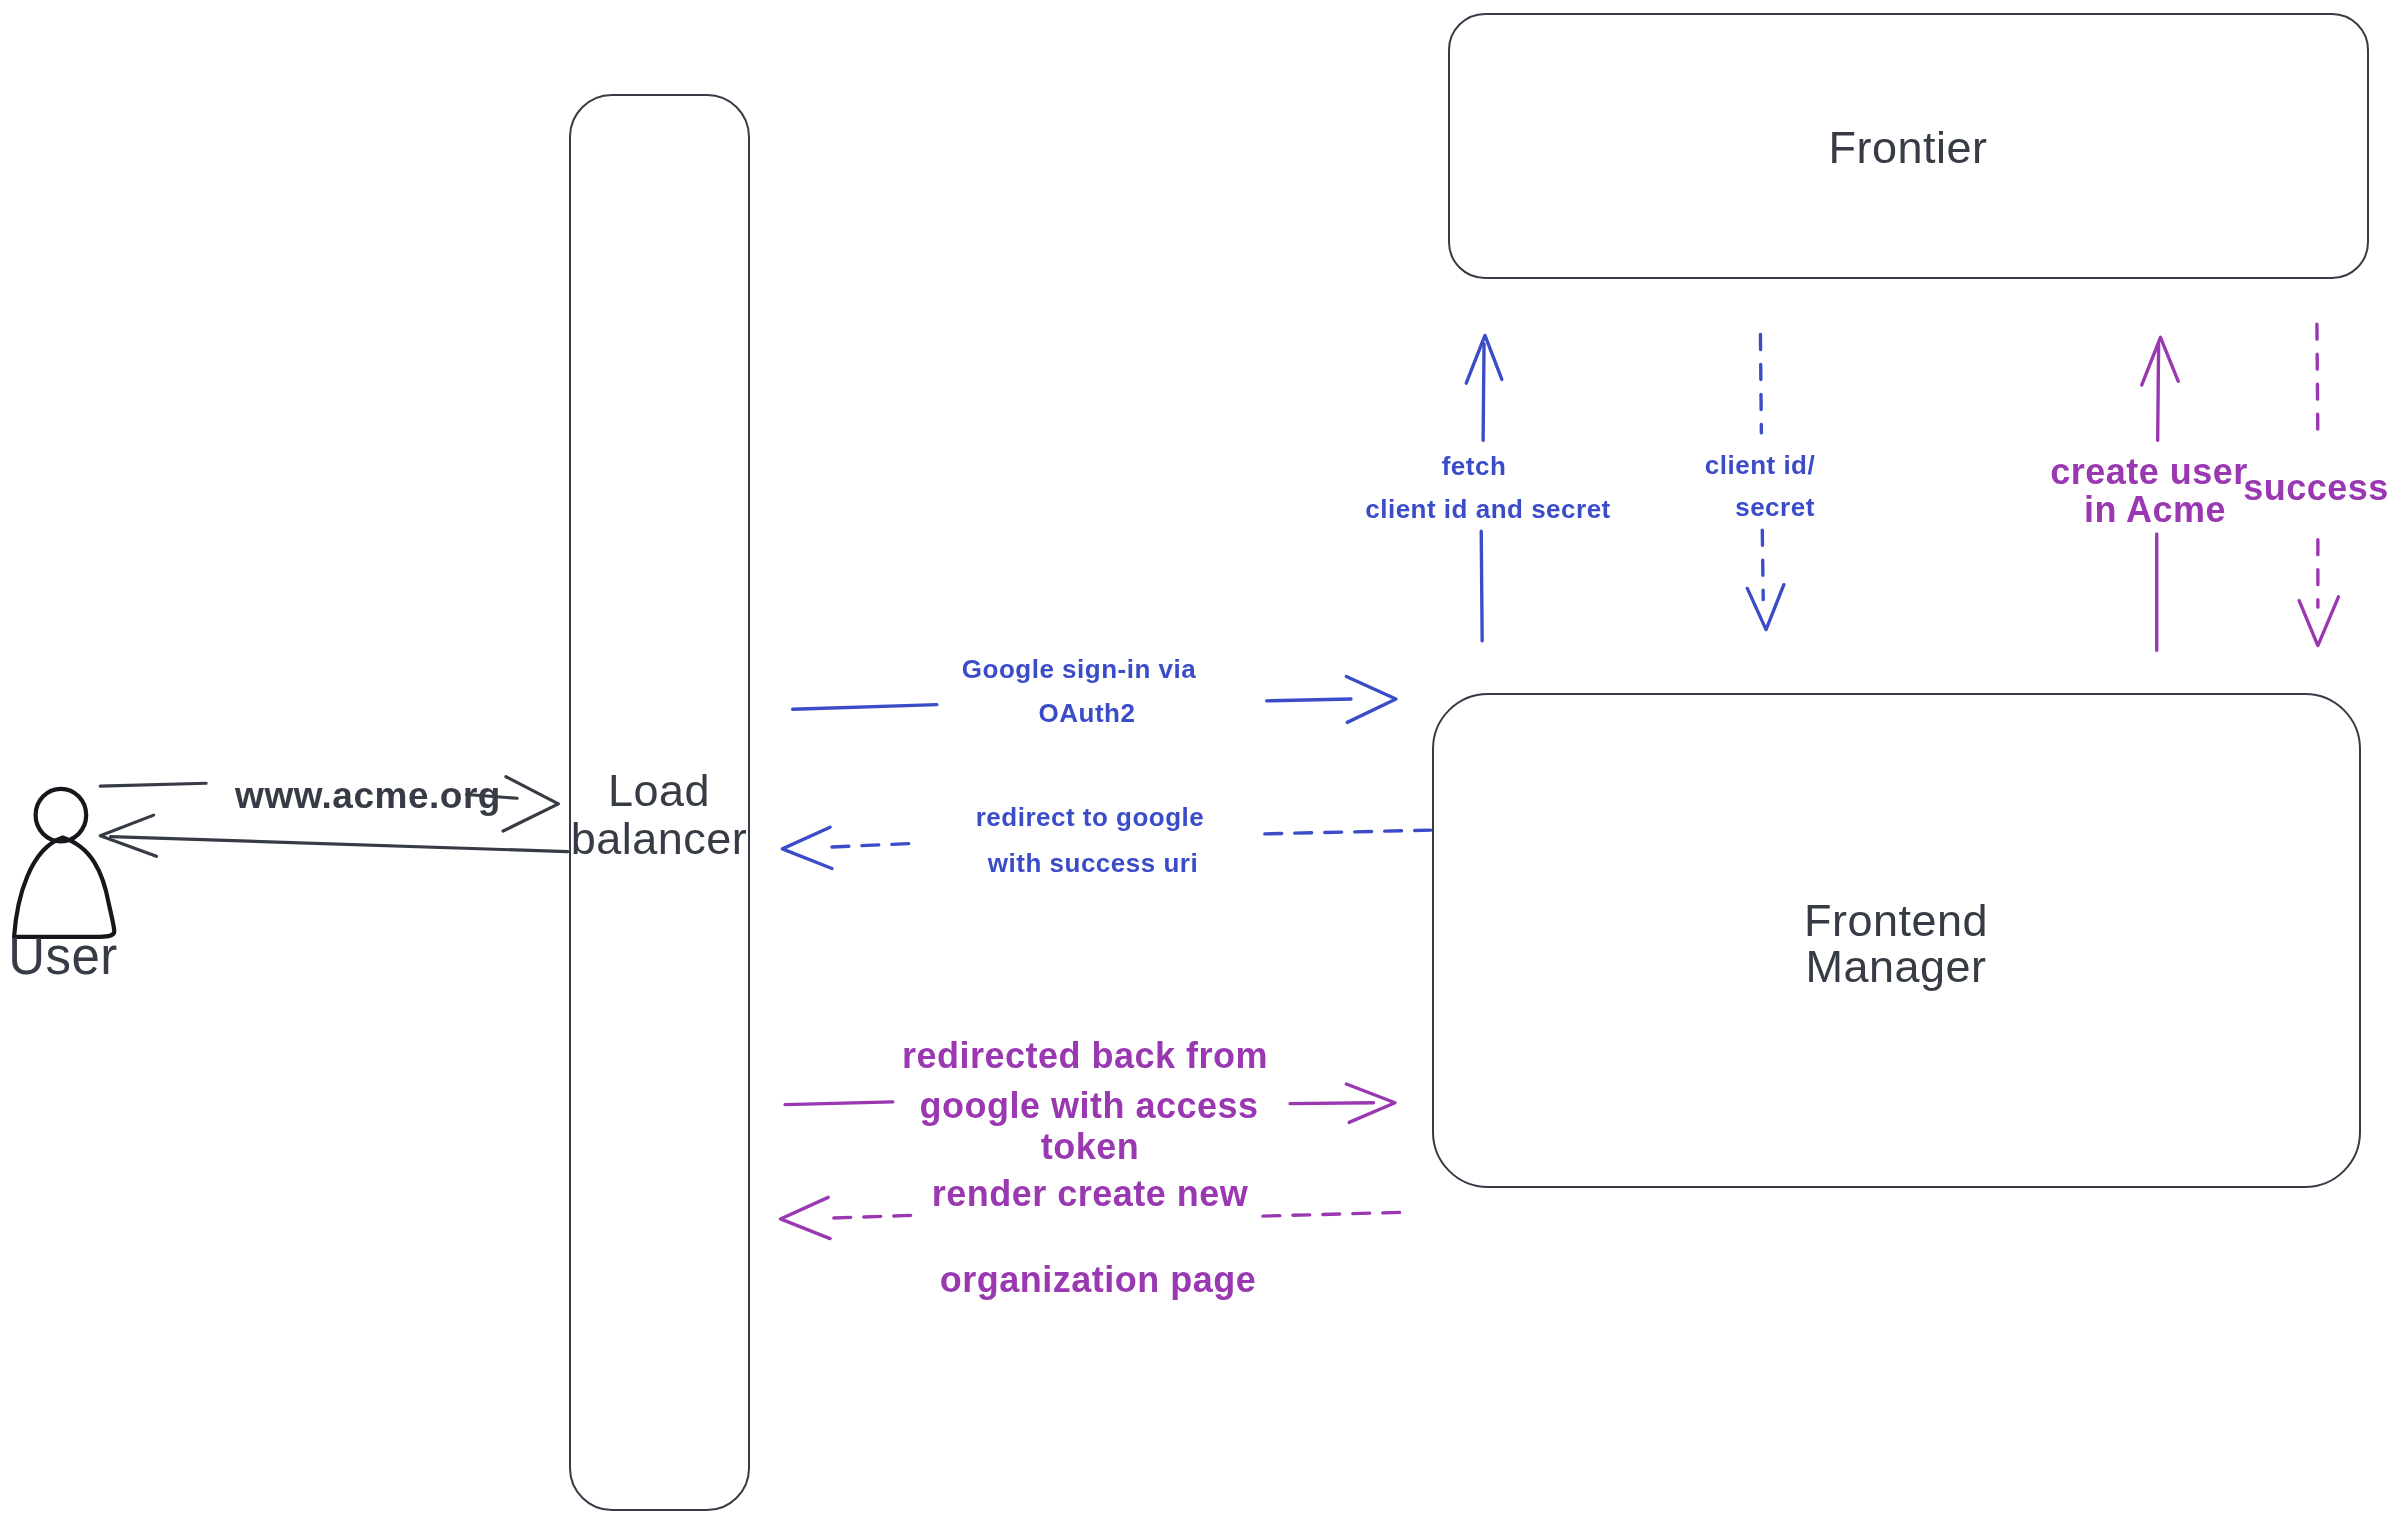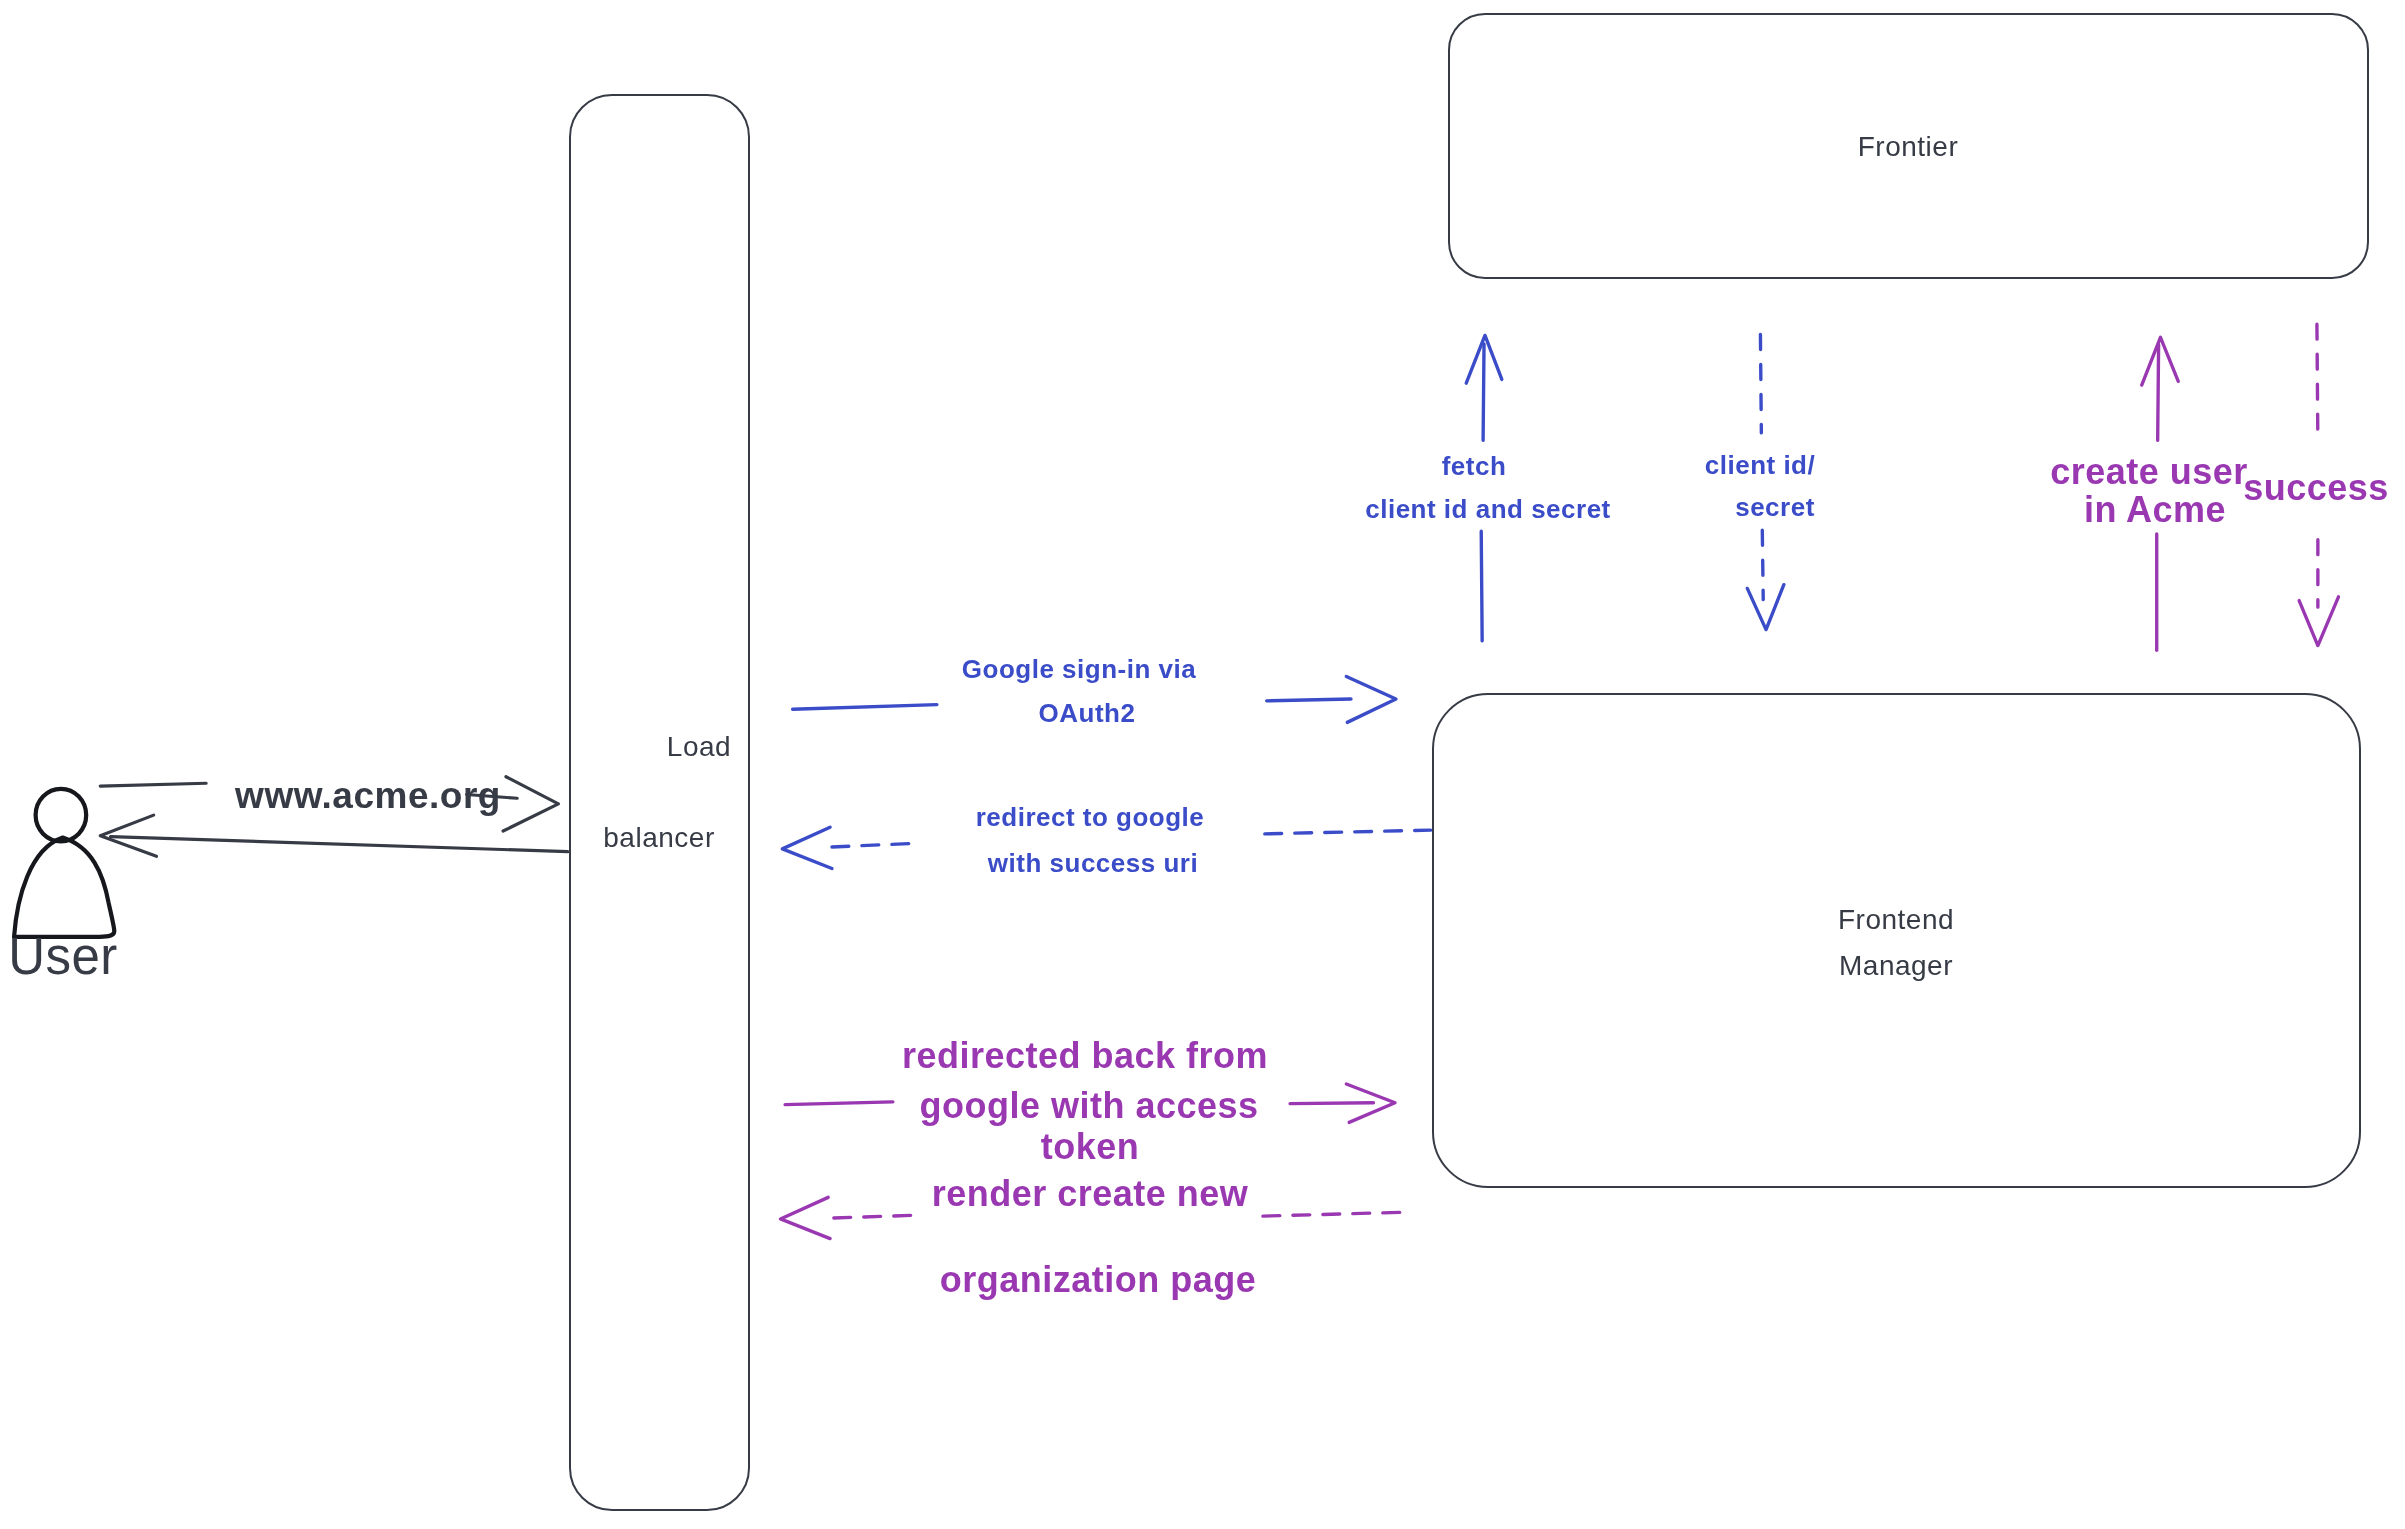--- a/index.html
+++ b/index.html
@@ -23,21 +23,21 @@
 
   .lbl {
     position: absolute;
     transform: translate(-50%, -50%);
     white-space: nowrap;
     text-align: center;
     letter-spacing: 0.5px;
     line-height: 1;
     user-select: none;
   }
-  .dark   { color: #363b45; font-size: 28px; font-weight: 400; }
+  .dark   { color: #363b45; font-size: 45px; font-weight: 400; }
   .darkb  { color: #363b45; font-size: 37px; font-weight: 700; }
   .blue   { color: #3b4cc8; font-size: 26px; font-weight: 700; }
   .purple { color: #9a38b2; font-size: 36px; font-weight: 700; }
 
   svg.overlay {
     position: absolute;
     left: 0; top: 0;
     width: 2405px; height: 1530px;
     pointer-events: none;
   }
@@ -124,21 +124,21 @@
     </g>
 
     <g>
       <path class="stroke s-purple dashes-h" d="M 890 1300 L 978 1297"></path>
       <path class="stroke s-purple dashes-h" d="M 1348 1298 L 1494 1294"></path>
       <path class="stroke s-purple" d="M 884 1278 L 833 1301 L 886 1322"></path>
     </g>
   </svg>
 
   <div class="lbl dark" style="left:63px; top:956px; font-size:51px;">User</div>
-  <div class="lbl dark" style="left:659px; top:747px;margin-left:40px;">Load</div>
+  <div class="lbl dark" style="left:659px; top:790px;">Load</div>
   <div class="lbl dark" style="left:659px; top:838px;">balancer</div>
   <div class="lbl dark" style="left:1908px; top:147px;">Frontier</div>
   <div class="lbl dark" style="left:1896px; top:920px;">Frontend</div>
   <div class="lbl dark" style="left:1896px; top:966px;">Manager</div>
 
   <div class="lbl darkb" style="left:334px; top:795px;margin-left:34px;">www.acme.org</div>
 
   <div class="lbl blue" style="left:1079px; top:669px;">Google sign-in via</div>
   <div class="lbl blue" style="left:1087px; top:713px;">OAuth2</div>
 

